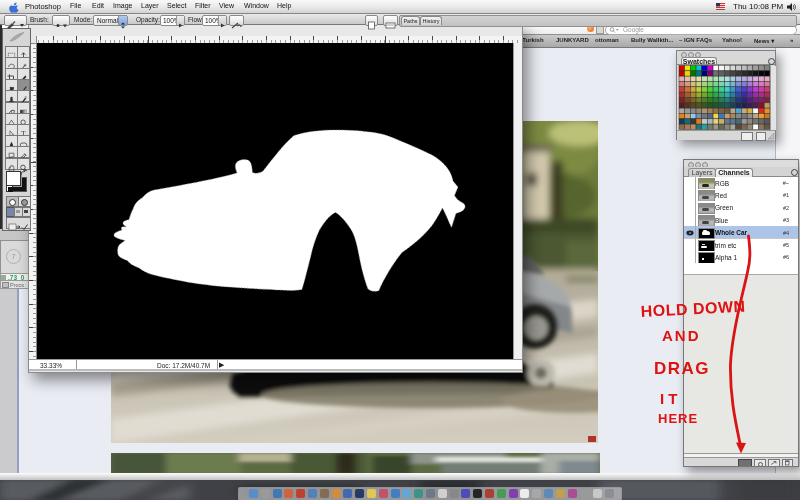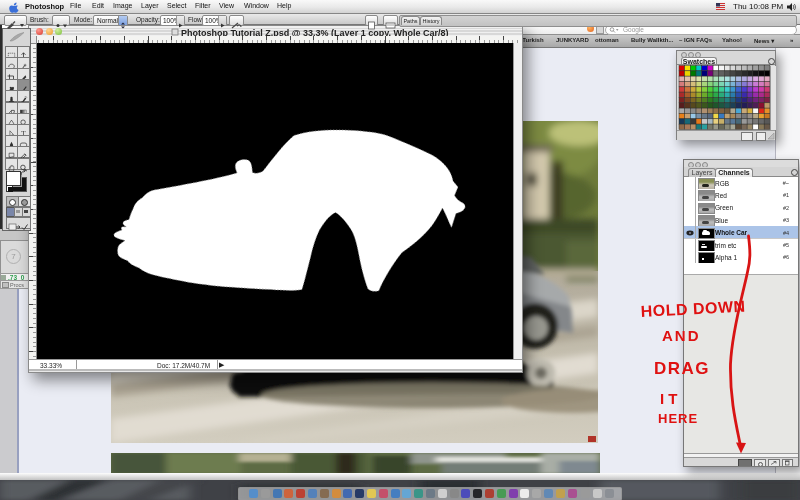--- a/index.html
+++ b/index.html
@@ -223,29 +223,20 @@
  <span style="position:absolute;left:0px;top:0.5px;width:5px;height:5px;background:#9a9;display:inline-block;"></span>
  <span style="position:absolute;left:7px;top:0px;font-size:6.5px;font-weight:bold;color:#2e9e4e;">.73&nbsp;&nbsp;0</span>
 </div>
 <div class="ab" style="left:0;top:280px;width:28px;height:7px;background:#e4e4e4;border:0.5px solid #999;z-index:6;">
  <span style="position:absolute;left:1px;top:0.5px;width:5px;height:4.5px;background:#c0c0c0;border:0.5px solid #888;display:inline-block;"></span>
  <span style="position:absolute;left:9px;top:0.5px;font-size:5.5px;color:#666;">Procs</span>
 </div>
 <div class="ab" style="left:0;top:13px;width:2px;height:216px;background:#2a2a2a;z-index:35;"></div>
 
 <div id="docwin" class="ab">
- <div id="doctitle">
-  <div class="tl" style="left:7px;background:radial-gradient(circle at 35% 30%,#ff9a90,#d83a2e);"></div>
-  <div class="tl" style="left:16.5px;background:radial-gradient(circle at 35% 30%,#ffd590,#ef9a2a);"></div>
-  <div class="tl" style="left:26px;background:radial-gradient(circle at 35% 30%,#d2f0a0,#7cbf3a);"></div>
-  <div id="dtxt"><b>Photoshop Tutorial Z.psd @ 33.3% (Layer 1 copy, Whole Car/8)</b></div>
-      <svg style="position:absolute;left:142px;top:2px;" width="8" height="8">
-        <rect x="1" y="1" width="6" height="6" fill="#ddd" stroke="#777" stroke-width="0.8"></rect>
-      </svg>
- </div>
 
  <div class="ruler" style="left:0;top:11px;width:100%;height:7px;border-bottom:1px solid #888;background-color:#f4f4f2;
    background-image:repeating-linear-gradient(90deg,#999 0,#999 1px,transparent 1px,transparent 4.74px),
    repeating-linear-gradient(90deg,#444 0,#444 1px,transparent 1px,transparent 23.7px);
    background-size:100% 3px,100% 7px;background-position:0 4px,0 0;background-repeat:no-repeat;"></div>
  <div class="ruler" style="left:0;top:18px;width:7px;height:316px;border-right:1px solid #888;background-color:#f4f4f2;
    background-image:repeating-linear-gradient(180deg,#999 0,#999 1px,transparent 1px,transparent 4.74px),
    repeating-linear-gradient(180deg,#444 0,#444 1px,transparent 1px,transparent 23.7px);
    background-size:3px 100%,7px 100%;background-position:4px 0,0 0;background-repeat:no-repeat;"></div>
  <div class="ab" style="left:0;top:11px;width:7px;height:7px;background:#e8e8e8;border-bottom:1px solid #888;border-right:1px solid #888;"></div>
@@ -263,21 +254,21 @@
    <span style="position:absolute;left:47px;top:0;width:140px;height:9px;border-left:1px solid #999;border-right:1px solid #999;"></span>
    <span style="position:absolute;left:128px;top:1.5px;">Doc: 17.2M/40.7M</span>
    <span style="position:absolute;left:190px;top:0.5px;font-size:7px;">▶</span>
  </div>
  <div class="ab" style="left:0;top:344px;width:100%;height:2px;background:#bbb;"></div>
 </div>
 <div id="menubar" class="ab">
     <svg class="ab" style="left:9px;top:1.5px;" width="10" height="11" viewBox="0 0 10 11">
       <path d="M7.3,0.4 C6.4,0.5 5.5,1.1 5.1,1.9 C4.8,2.6 4.9,3.4 4.9,3.4 C5.8,3.5 6.7,3 7.2,2.2 C7.6,1.6 7.5,0.4 7.3,0.4 ZM5,4.1 C4.1,4.1 3.4,3.6 2.6,3.6 C1.3,3.6 0.2,4.8 0.2,6.6 C0.2,8.7 1.7,10.8 2.8,10.8 C3.5,10.8 3.9,10.4 4.9,10.4 C5.9,10.4 6.2,10.8 6.9,10.8 C8,10.8 9.2,9 9.5,7.9 C8.4,7.5 7.8,6.6 7.8,5.7 C7.8,4.9 8.2,4.3 8.8,3.9 C8.2,3.2 7.3,3.6 6.9,3.7 C6.3,3.9 5.6,4.1 5,4.1 Z" fill="#3a6fd8"></path>
     </svg>
-    <div class="mi" style="left:25px;font-weight:bold;font-size:7.5px;">Photoshop</div>
+    <div class="mi" style="left:25px;font-weight:normal;font-size:7.5px;">Photoshop</div>
     <div class="mi" style="left:70px;">File</div>
     <div class="mi" style="left:92px;">Edit</div>
     <div class="mi" style="left:113px;">Image</div>
     <div class="mi" style="left:141px;">Layer</div>
     <div class="mi" style="left:167px;">Select</div>
     <div class="mi" style="left:195px;">Filter</div>
     <div class="mi" style="left:219px;">View</div>
     <div class="mi" style="left:244px;">Window</div>
     <div class="mi" style="left:277px;">Help</div>
     <svg class="ab" style="left:716px;top:3px;" width="9" height="7" viewBox="0 0 9 7">

